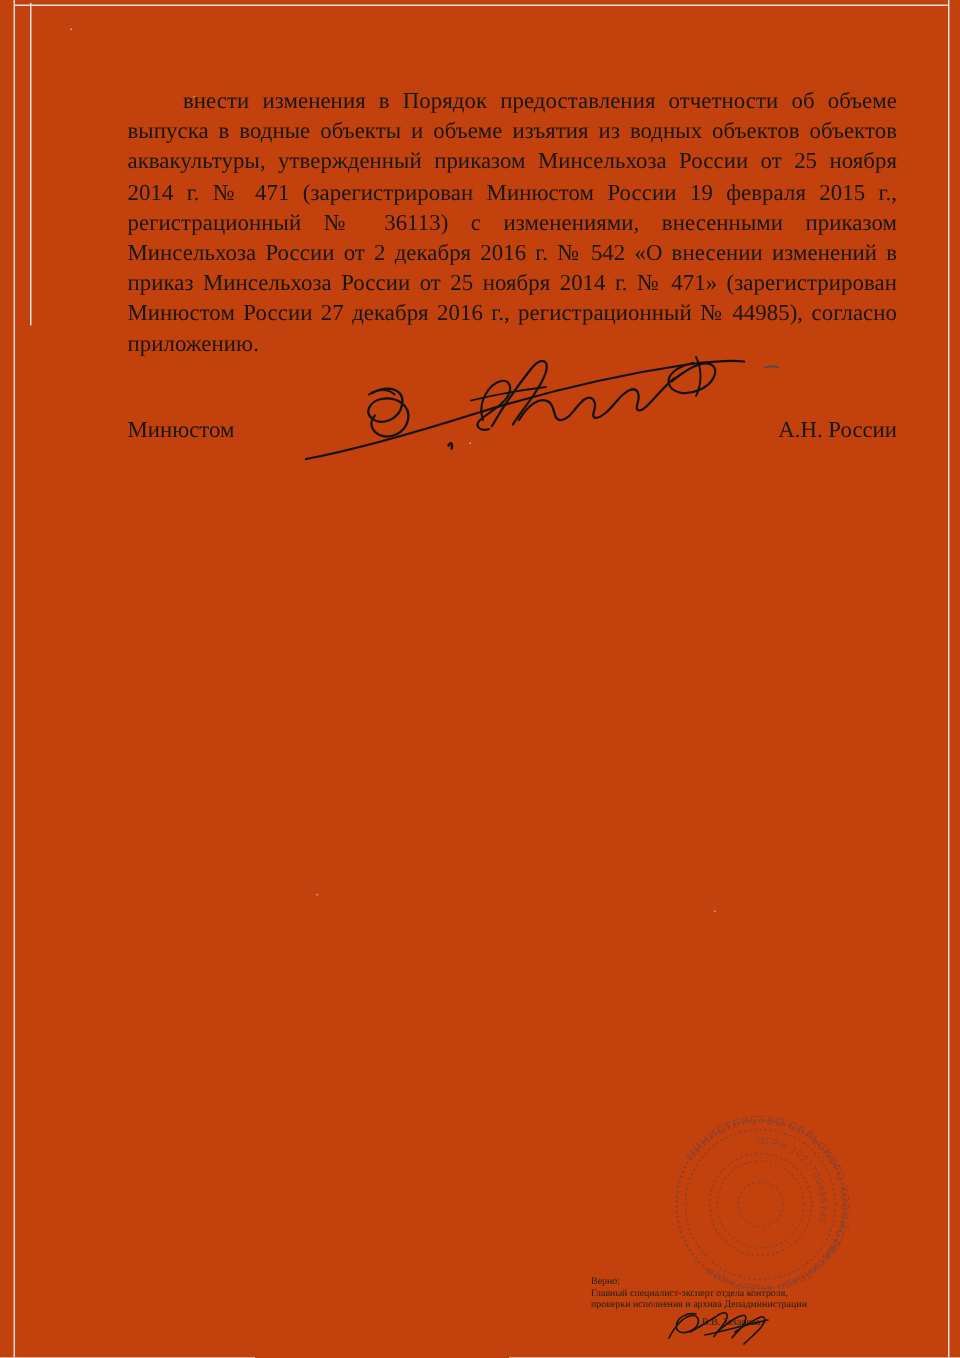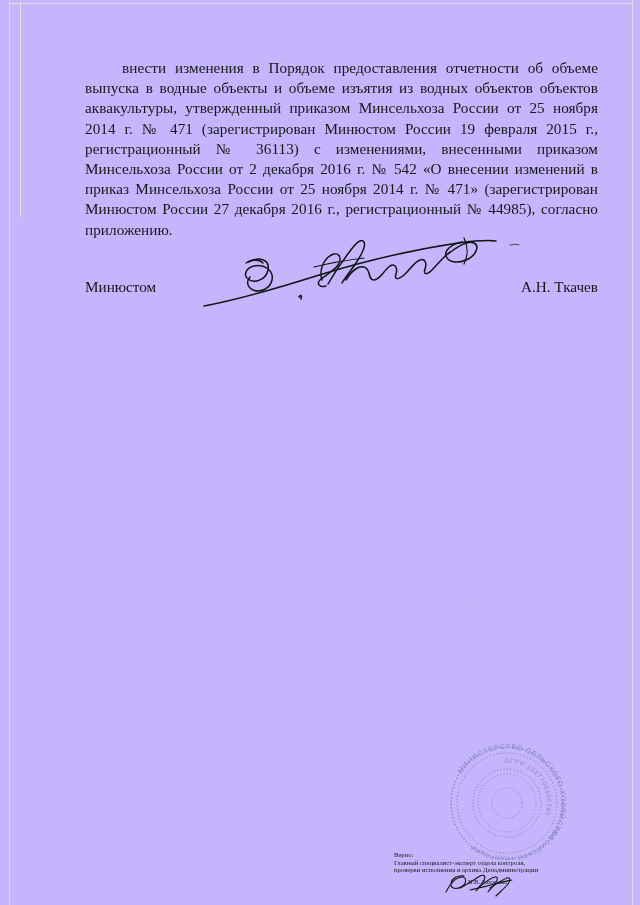--- a/index.html
+++ b/index.html
@@ -9,21 +9,21 @@
     background: #ffffff;
   }
   body {
     font-family: "Liberation Serif", "DejaVu Serif", serif;
   }
 
   .page {
     position: relative;
     width: 640px;
     height: 905px;
-    background: #c4b5fd;
+    background: #c2410c;
     overflow: hidden;
   }
 
   
   .scan-edge-left {
     position: absolute;
     left: 9px;
     top: 0;
     width: 1px;
     height: 905px;
@@ -194,21 +194,21 @@
       <path d="M268 6 C 272 14, 272 24, 268 32" stroke-width="1.3"></path>
 
       <path d="M103 65 C 105 62, 106 64, 105 67" stroke-width="1.6"></path>
 
       <path d="M314 13 C 318 12, 321 12, 323 13" stroke-width="1.1" stroke="#4a4a4a"></path>
     </g>
   </svg>
 
   <div class="sig-row">
     <span class="sig-role">Минюстом</span>
-    <span class="sig-name">А.Н. Ткачев</span>
+    <span class="sig-name">А.Н. России</span>
   </div>
 
   <svg class="seal" viewBox="0 0 166 118">
     <defs>
       <path id="ringOuter" d="M83 61 m-54,0 a54,54 0 1,1 108,0 a54,54 0 1,1 -108,0"></path>
       <path id="ringInner" d="M83 61 m-40,0 a40,40 0 1,1 80,0 a40,40 0 1,1 -80,0"></path>
     </defs>
     <g fill="none" stroke="#3a3f63" stroke-dasharray="1.4 2.0">
       <circle cx="83" cy="61" r="56" stroke-width="1.4"></circle>
       <circle cx="83" cy="61" r="50" stroke-width="1.0"></circle>

